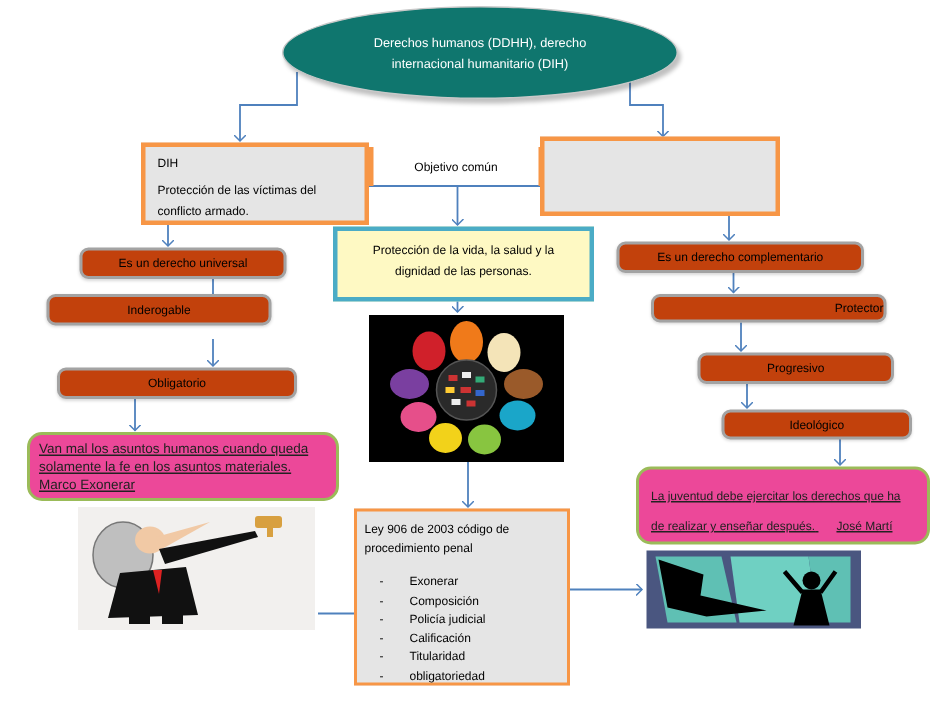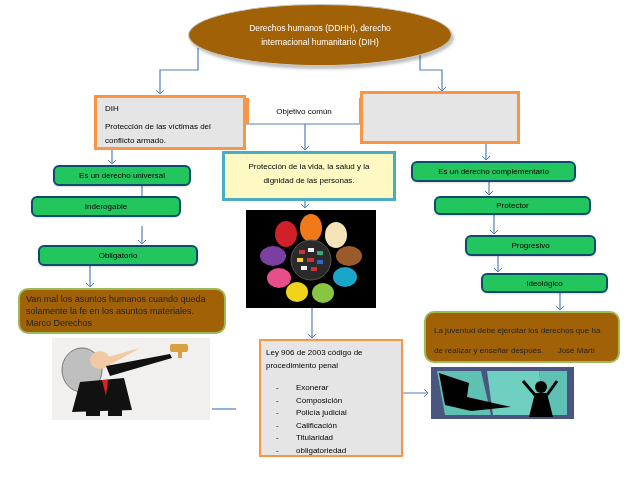--- a/index.html
+++ b/index.html
@@ -1,22 +1,22 @@
 <!DOCTYPE html>
 <html><head>
 <meta charset="utf-8">
 <style>
   html, body { margin:0; padding:0; }
   body { width:632px; height:482px; position:relative; background:#ffffff; font-family:"Liberation Sans", sans-serif; overflow:hidden; }
   .abs { position:absolute; box-sizing:border-box; }
-  .ellipse { left:188px; top:4px; width:264px; height:62px; border-radius:50%; background:#a16207; border:1px solid #c9c9c9; box-shadow:2px 3px 3px rgba(0,0,0,0.25); color:#fff; font-size:8.5px; text-align:center; display:flex; align-items:center; justify-content:center; line-height:14px; padding:0 40px; }
+  .ellipse { left:188px; top:4px; width:264px; height:62px; border-radius:50%; background:#0f766e; border:1px solid #c9c9c9; box-shadow:2px 3px 3px rgba(0,0,0,0.25); color:#fff; font-size:8.5px; text-align:center; display:flex; align-items:center; justify-content:center; line-height:14px; padding:0 40px; }
   .box-orange { border:3px solid #f79646; background:#e5e5e5; font-size:8px; color:#000; }
   .box-teal { border:3px solid #4bacc6; background:#fef9c3; font-size:8px; color:#000; }
-  .pill { border:2px solid #0c4a6e; border-radius:6px; background:#22c55e; font-size:8px; display:flex; align-items:center; justify-content:center; box-shadow:0 1px 2px rgba(0,0,0,0.15); }
-  .green { border:2px solid #9bbb59; border-radius:10px; background:#a16207; font-size:9px; color:#222; }
+  .pill { border:2px solid #a3a3a3; border-radius:6px; background:#c2410c; font-size:8px; display:flex; align-items:center; justify-content:center; box-shadow:0 1px 2px rgba(0,0,0,0.15); }
+  .green { border:2px solid #9bbb59; border-radius:10px; background:#ec4899; font-size:9px; color:#222;text-decoration:underline; }
   svg.lines { position:absolute; left:0; top:0; width:632px; height:482px; pointer-events:none; }
   .list { margin:10px 0 0 0; padding:0; list-style:none; }
   .list li { position:relative; padding-left:30px; line-height:12.5px; }
   .list li::before { content:"-"; position:absolute; left:10px; }
   .img { overflow:hidden; }
 </style>
 </head>
 <body>
 
 <svg class="lines" viewBox="0 0 632 482">
@@ -72,41 +72,41 @@
 <div class="abs pill" style="left:31px;top:196px;width:150px;height:21px;">
   <span>Inderogable</span>
 </div>
 <div class="abs pill" style="left:16px;top:245px;width:160px;height:21px;margin-left:22px;">
   <span>Obligatorio</span>
 </div>
 
 <div class="abs pill" style="left:411px;top:161px;width:165px;height:21px;">
   <span>Es un derecho complementario</span>
 </div>
-<div class="abs pill" style="left:434px;top:196px;width:157px;height:19px;">
+<div class="abs pill" style="left:434px;top:196px;width:157px;height:19px;justify-content:flex-end;">
   <span>Protector</span>
 </div>
 <div class="abs pill" style="left:465px;top:235px;width:131px;height:21px;">
   <span>Progresivo</span>
 </div>
 <div class="abs pill" style="left:481px;top:273px;width:127px;height:20px;">
   <span>Ideológico</span>
 </div>
 
 <div class="abs green" style="left:18px;top:288px;width:208px;height:46px;padding:3px 6px;line-height:12px;">
   <div>Van mal los asuntos humanos cuando queda solamente la fe en los asuntos materiales.</div>
-  <div>Marco Derechos</div>
+  <div>Marco Exonerar</div>
 </div>
 
 <div class="abs green" style="left:424px;top:311px;width:196px;height:52px;padding:8px 8px;font-size:8px;line-height:20px;">
   <span>La juventud debe ejercitar los derechos que ha de realizar y enseñar después.</span>
   <span style="margin-left:12px;">José Martí</span>
 </div>
 
-<div class="abs box-orange" style="left:236px;top:339px;width:144px;height:118px;padding:5px 5px;line-height:13px;border-width:2px;margin-left:23px;">
+<div class="abs box-orange" style="left:236px;top:339px;width:144px;height:118px;padding:5px 5px;line-height:13px;border-width:2px;">
   <div>Ley 906 de 2003 código de procedimiento penal</div>
   <ul class="list">
     <li>Exonerar</li>
     <li>Composición</li>
     <li>Policía judicial</li>
     <li>Calificación</li>
     <li>Titularidad</li>
     <li>obligatoriedad</li>
   </ul>
 </div>

